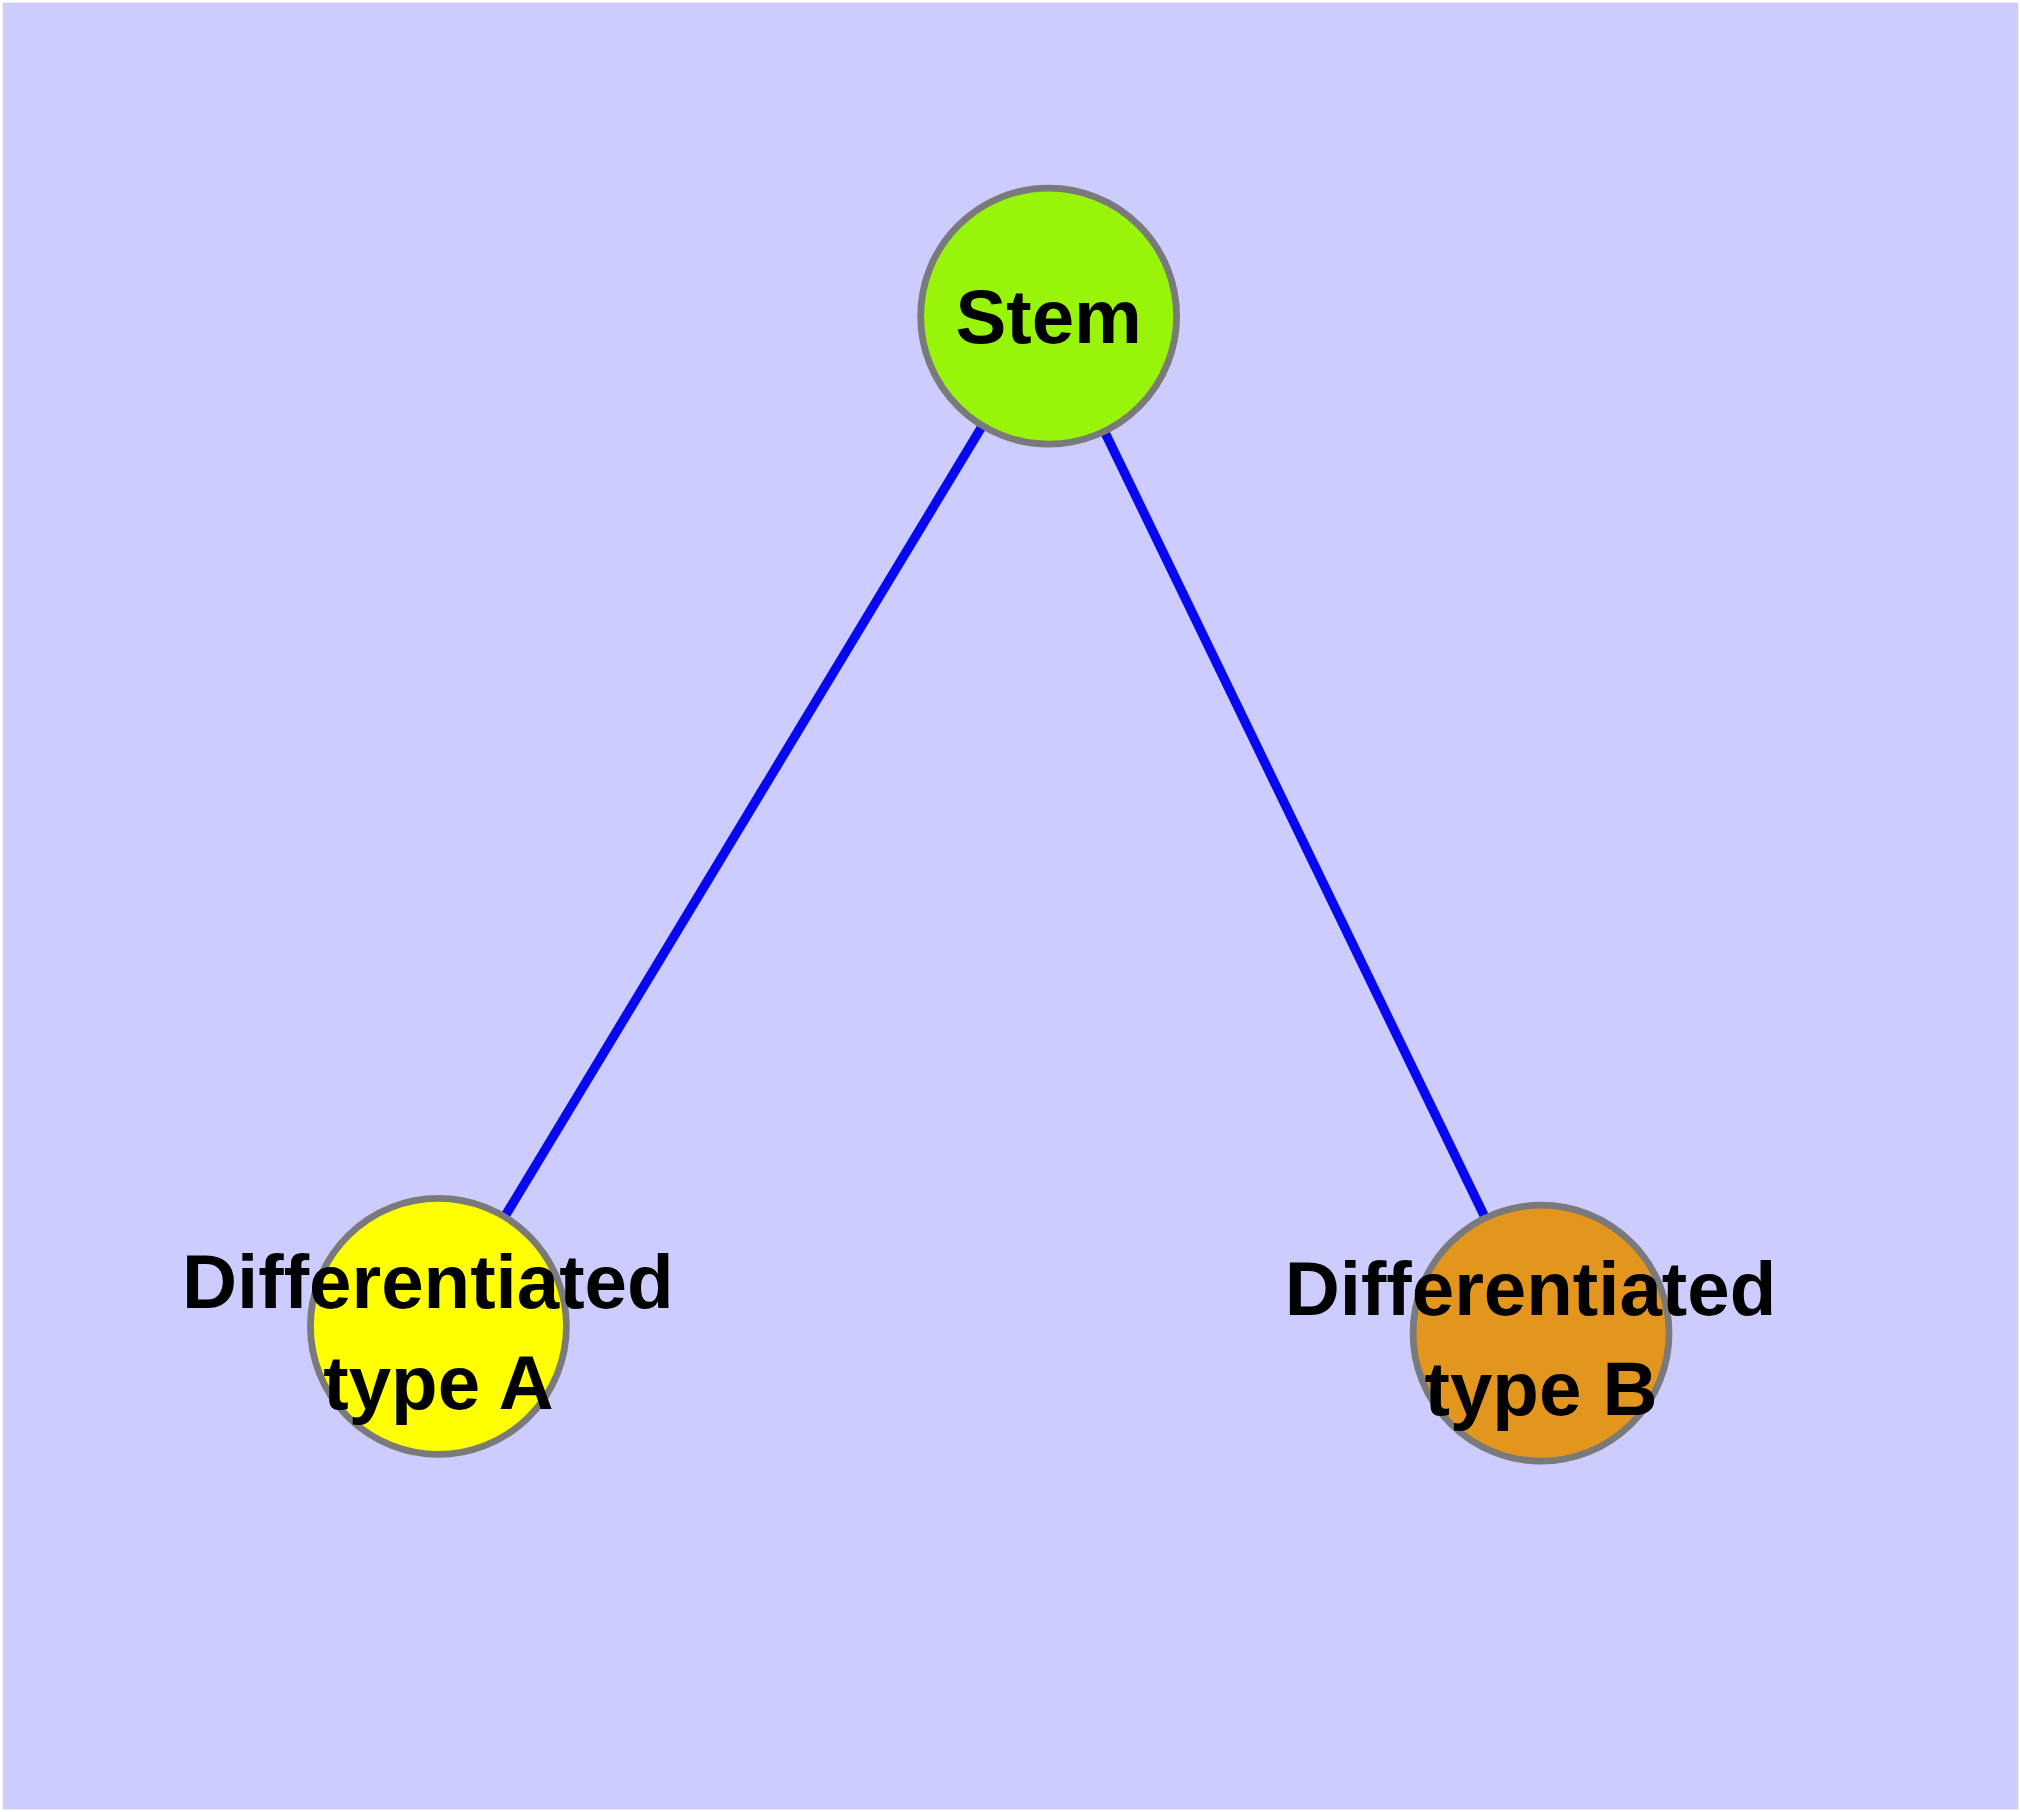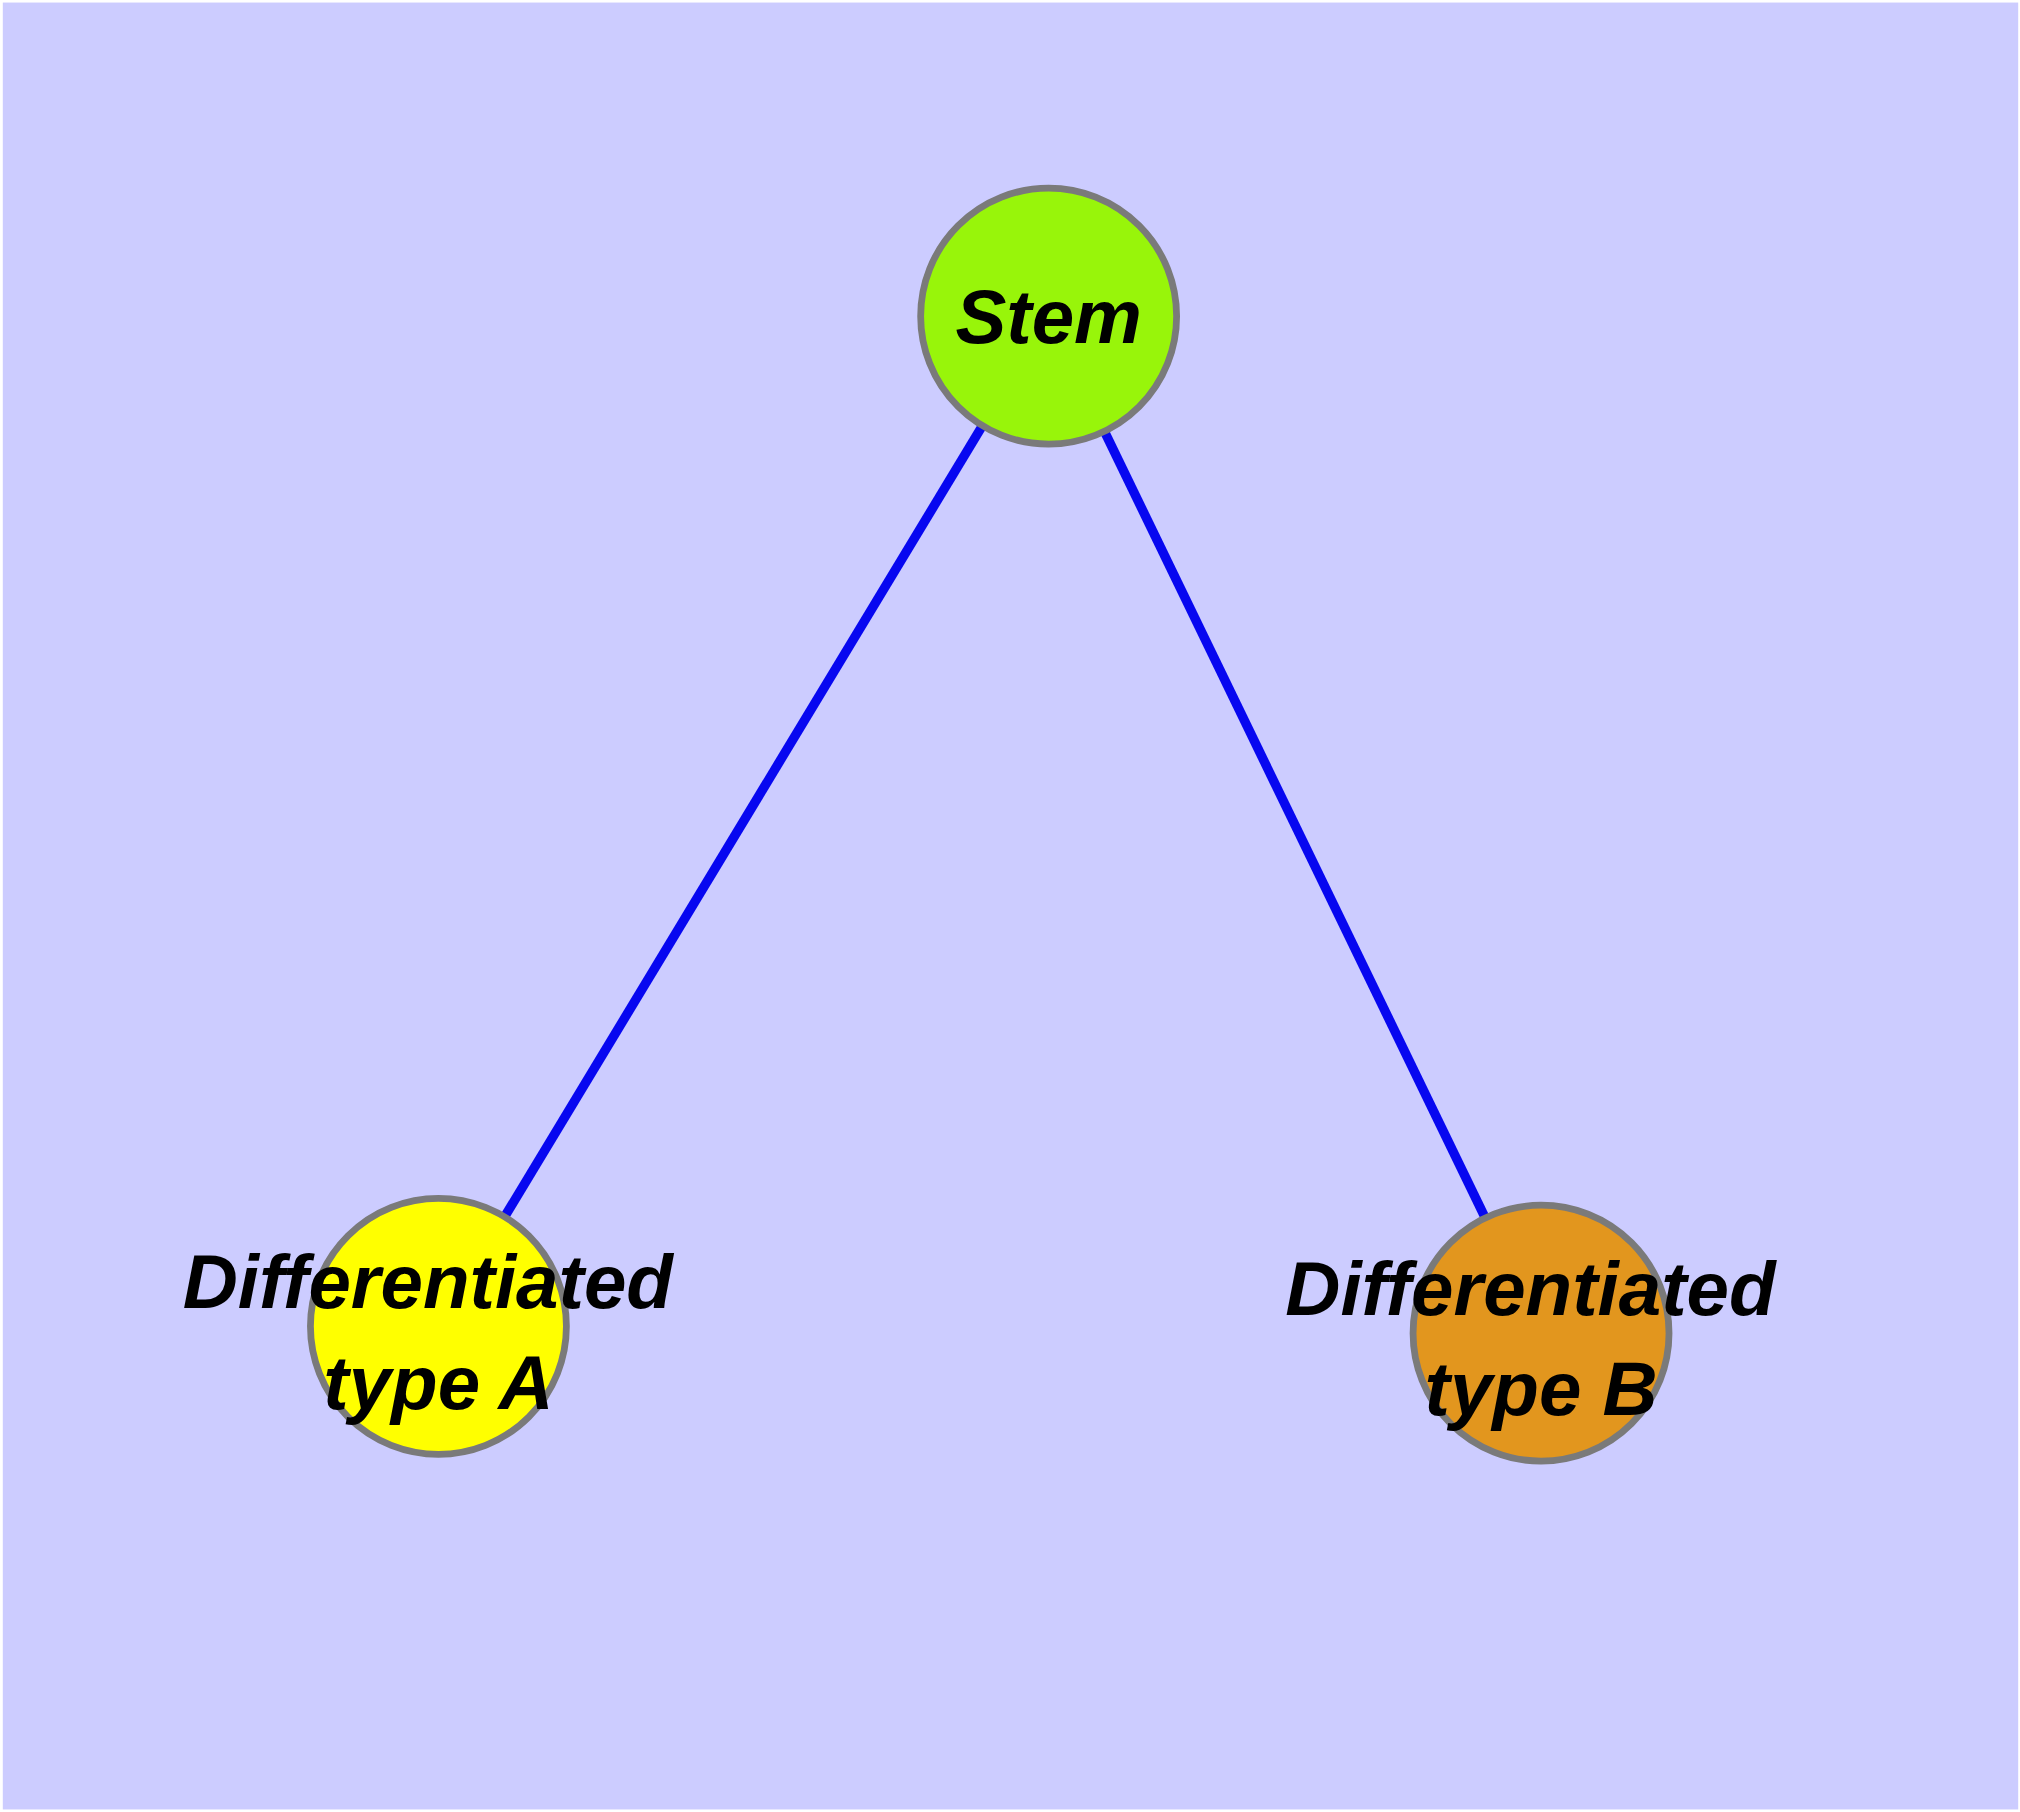--- a/index.html
+++ b/index.html
@@ -8,21 +8,20 @@
     background: #FFFFFF;
     width: 2021px;
     height: 1812px;
     overflow: hidden;
     font-family: "Liberation Sans", sans-serif;
   }
   .diagram-wrap {
     position: relative;
     width: 2021px;
     height: 1580px;
-    font-style: italic;
   }
   svg { display: block; }
   .edge {
     stroke-width: 11;
     stroke-linecap: butt;
     fill: none;
   }
   .node-circle {
     stroke-width: 8;
   }

